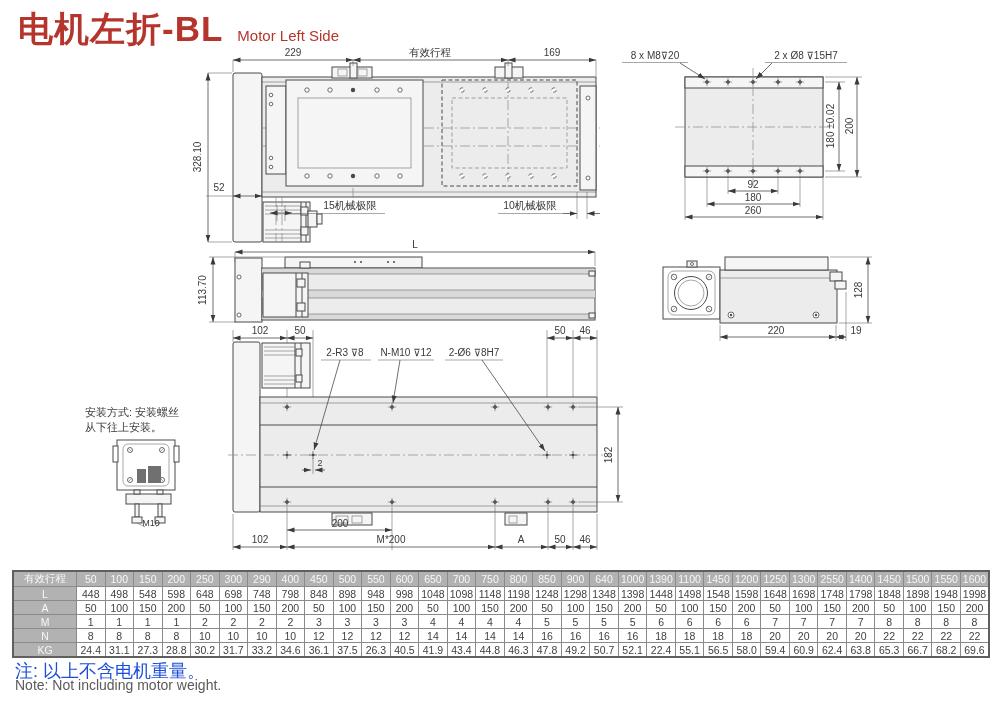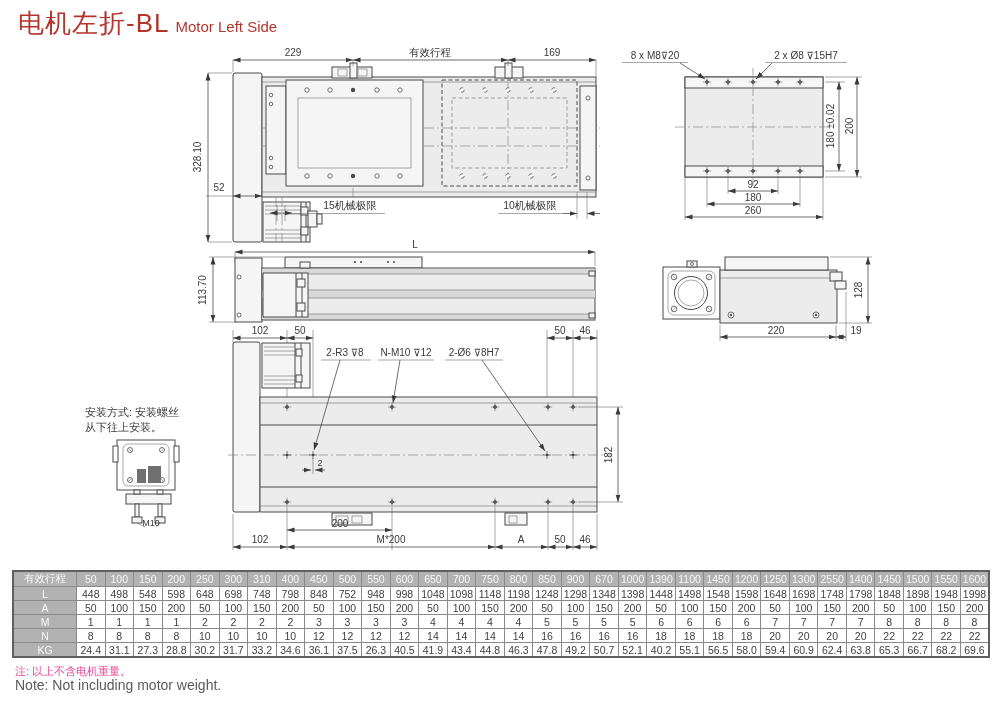--- a/index.html
+++ b/index.html
@@ -1,20 +1,20 @@
 <!DOCTYPE html>
 <html><head>
 <meta charset="utf-8">
 <style>
   html,body{margin:0;padding:0;background:#fff;}
   .page{position:relative;width:1000px;height:715px;background:#fff;overflow:hidden;
         font-family:"Liberation Sans","DejaVu Sans",sans-serif;}
   .title-row{position:absolute;left:18px;top:6px;color:#b5352d;white-space:nowrap;}
-  .title-zh{font-size:26px;font-weight:400;letter-spacing:1px;}
-  .title-en{font-size:15px;font-weight:400;margin-left:6px;}
+  .title-zh{font-size:35px;font-weight:700;letter-spacing:1px;}
+  .title-en{font-size:15px;font-weight:400;margin-left:14px;}
   svg.drawing{position:absolute;left:0;top:0;}
   svg .t{font-size:10px;fill:#3a3a3a;text-anchor:middle;}
   svg .tc{font-size:10.5px;fill:#3a3a3a;text-anchor:middle;}
   svg .ts{font-size:9px;fill:#3a3a3a;text-anchor:middle;}
   svg .ln{stroke:#4a4a4a;stroke-width:1;fill:none;}
   svg .lt{stroke:#6b6b6b;stroke-width:0.6;fill:none;}
   svg .dim{stroke:#4a4a4a;stroke-width:0.8;fill:none;}
   svg .cl{stroke:#8a8a8a;stroke-width:0.7;fill:none;stroke-dasharray:10 3 2 3;}
   svg .dsh{stroke-dasharray:4 2.5;}
   svg .fA{fill:#ececec;stroke:#4a4a4a;stroke-width:1;}
@@ -24,21 +24,21 @@
   svg .hole{fill:#fff;stroke:#4a4a4a;stroke-width:0.8;}
   svg .note-zh{font-size:11px;fill:#3a3a3a;}
   .spec-table{position:absolute;left:12px;top:570px;width:978px;border-collapse:collapse;
               table-layout:fixed;border:2px solid #5f5f5f;}
   .spec-table th,.spec-table td{border:1px solid #8a8a8a;height:13px;padding:0;
               text-align:center;font-size:10.5px;font-weight:400;overflow:hidden;white-space:nowrap;}
   .spec-table .hdr{background:#b2b2b2;color:#f7f7f7;}
   .spec-table .corner{width:62px;}
   .spec-table .val{background:#fff;color:#3f3f3f;}
   .footnote{position:absolute;left:15px;top:664px;line-height:14px;}
-  .footnote .zh{font-size:11px;color:#ec4899;}
+  .footnote .zh{font-size:18px;color:#1d4ed8;}
   .footnote .en{font-size:14px;color:#5a5a5a;}
 </style>
 </head>
 <body>
 
 <div class="page">
 
   <svg class="drawing" width="1000" height="566">
     <defs>
       <marker id="ar" markerUnits="userSpaceOnUse" markerWidth="8" markerHeight="7" refX="7.5" refY="3.5" orient="auto-start-reverse">
@@ -428,33 +428,33 @@
   <table class="spec-table">
     <tbody>
         <tr>
           <th class="hdr corner">有效行程</th>
           <th class="hdr">50</th>
           <th class="hdr">100</th>
           <th class="hdr">150</th>
           <th class="hdr">200</th>
           <th class="hdr">250</th>
           <th class="hdr">300</th>
-          <th class="hdr">310</th>
+          <th class="hdr">290</th>
           <th class="hdr">400</th>
           <th class="hdr">450</th>
           <th class="hdr">500</th>
           <th class="hdr">550</th>
           <th class="hdr">600</th>
           <th class="hdr">650</th>
           <th class="hdr">700</th>
           <th class="hdr">750</th>
           <th class="hdr">800</th>
           <th class="hdr">850</th>
           <th class="hdr">900</th>
-          <th class="hdr">670</th>
+          <th class="hdr">640</th>
           <th class="hdr">1000</th>
           <th class="hdr">1390</th>
           <th class="hdr">1100</th>
           <th class="hdr">1450</th>
           <th class="hdr">1200</th>
           <th class="hdr">1250</th>
           <th class="hdr">1300</th>
           <th class="hdr">2550</th>
           <th class="hdr">1400</th>
           <th class="hdr">1450</th>
@@ -466,21 +466,21 @@
           <th class="hdr">L</th>
           <td class="val">448</td>
           <td class="val">498</td>
           <td class="val">548</td>
           <td class="val">598</td>
           <td class="val">648</td>
           <td class="val">698</td>
           <td class="val">748</td>
           <td class="val">798</td>
           <td class="val">848</td>
-          <td class="val">752</td>
+          <td class="val">898</td>
           <td class="val">948</td>
           <td class="val">998</td>
           <td class="val">1048</td>
           <td class="val">1098</td>
           <td class="val">1148</td>
           <td class="val">1198</td>
           <td class="val">1248</td>
           <td class="val">1298</td>
           <td class="val">1348</td>
           <td class="val">1398</td>
@@ -617,21 +617,21 @@
           <td class="val">26.3</td>
           <td class="val">40.5</td>
           <td class="val">41.9</td>
           <td class="val">43.4</td>
           <td class="val">44.8</td>
           <td class="val">46.3</td>
           <td class="val">47.8</td>
           <td class="val">49.2</td>
           <td class="val">50.7</td>
           <td class="val">52.1</td>
-          <td class="val">40.2</td>
+          <td class="val">22.4</td>
           <td class="val">55.1</td>
           <td class="val">56.5</td>
           <td class="val">58.0</td>
           <td class="val">59.4</td>
           <td class="val">60.9</td>
           <td class="val">62.4</td>
           <td class="val">63.8</td>
           <td class="val">65.3</td>
           <td class="val">66.7</td>
           <td class="val">68.2</td>

